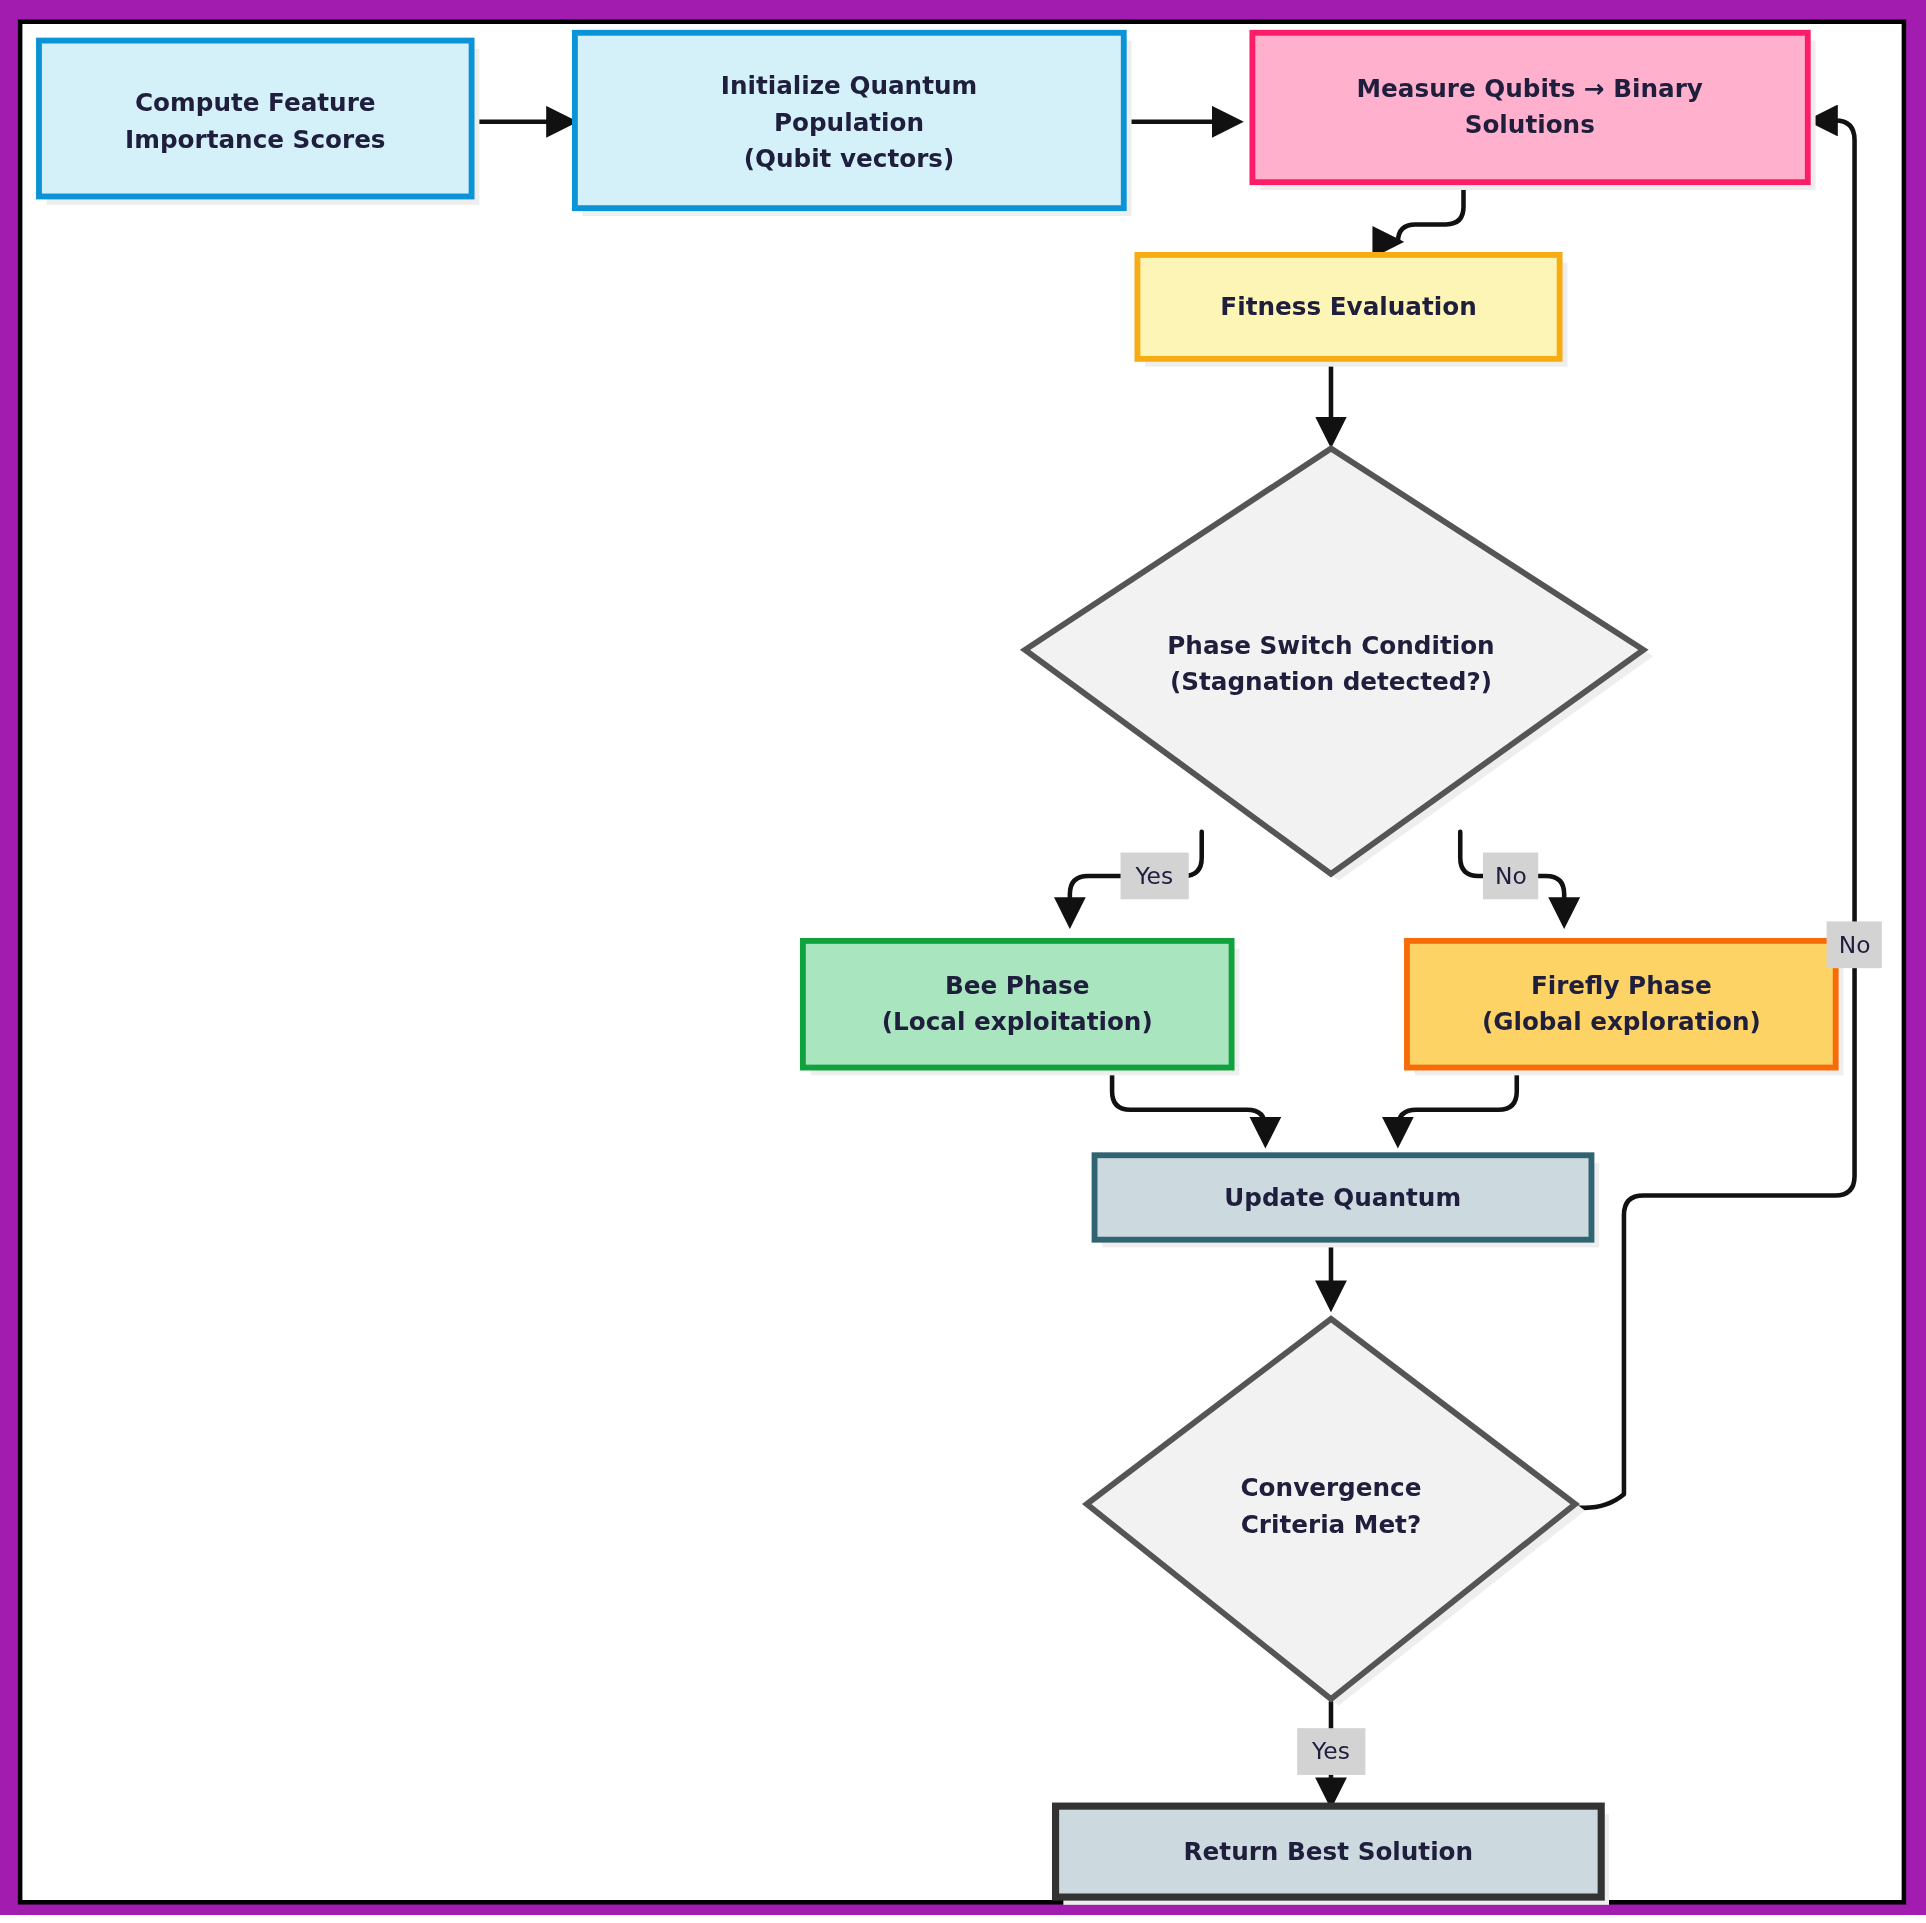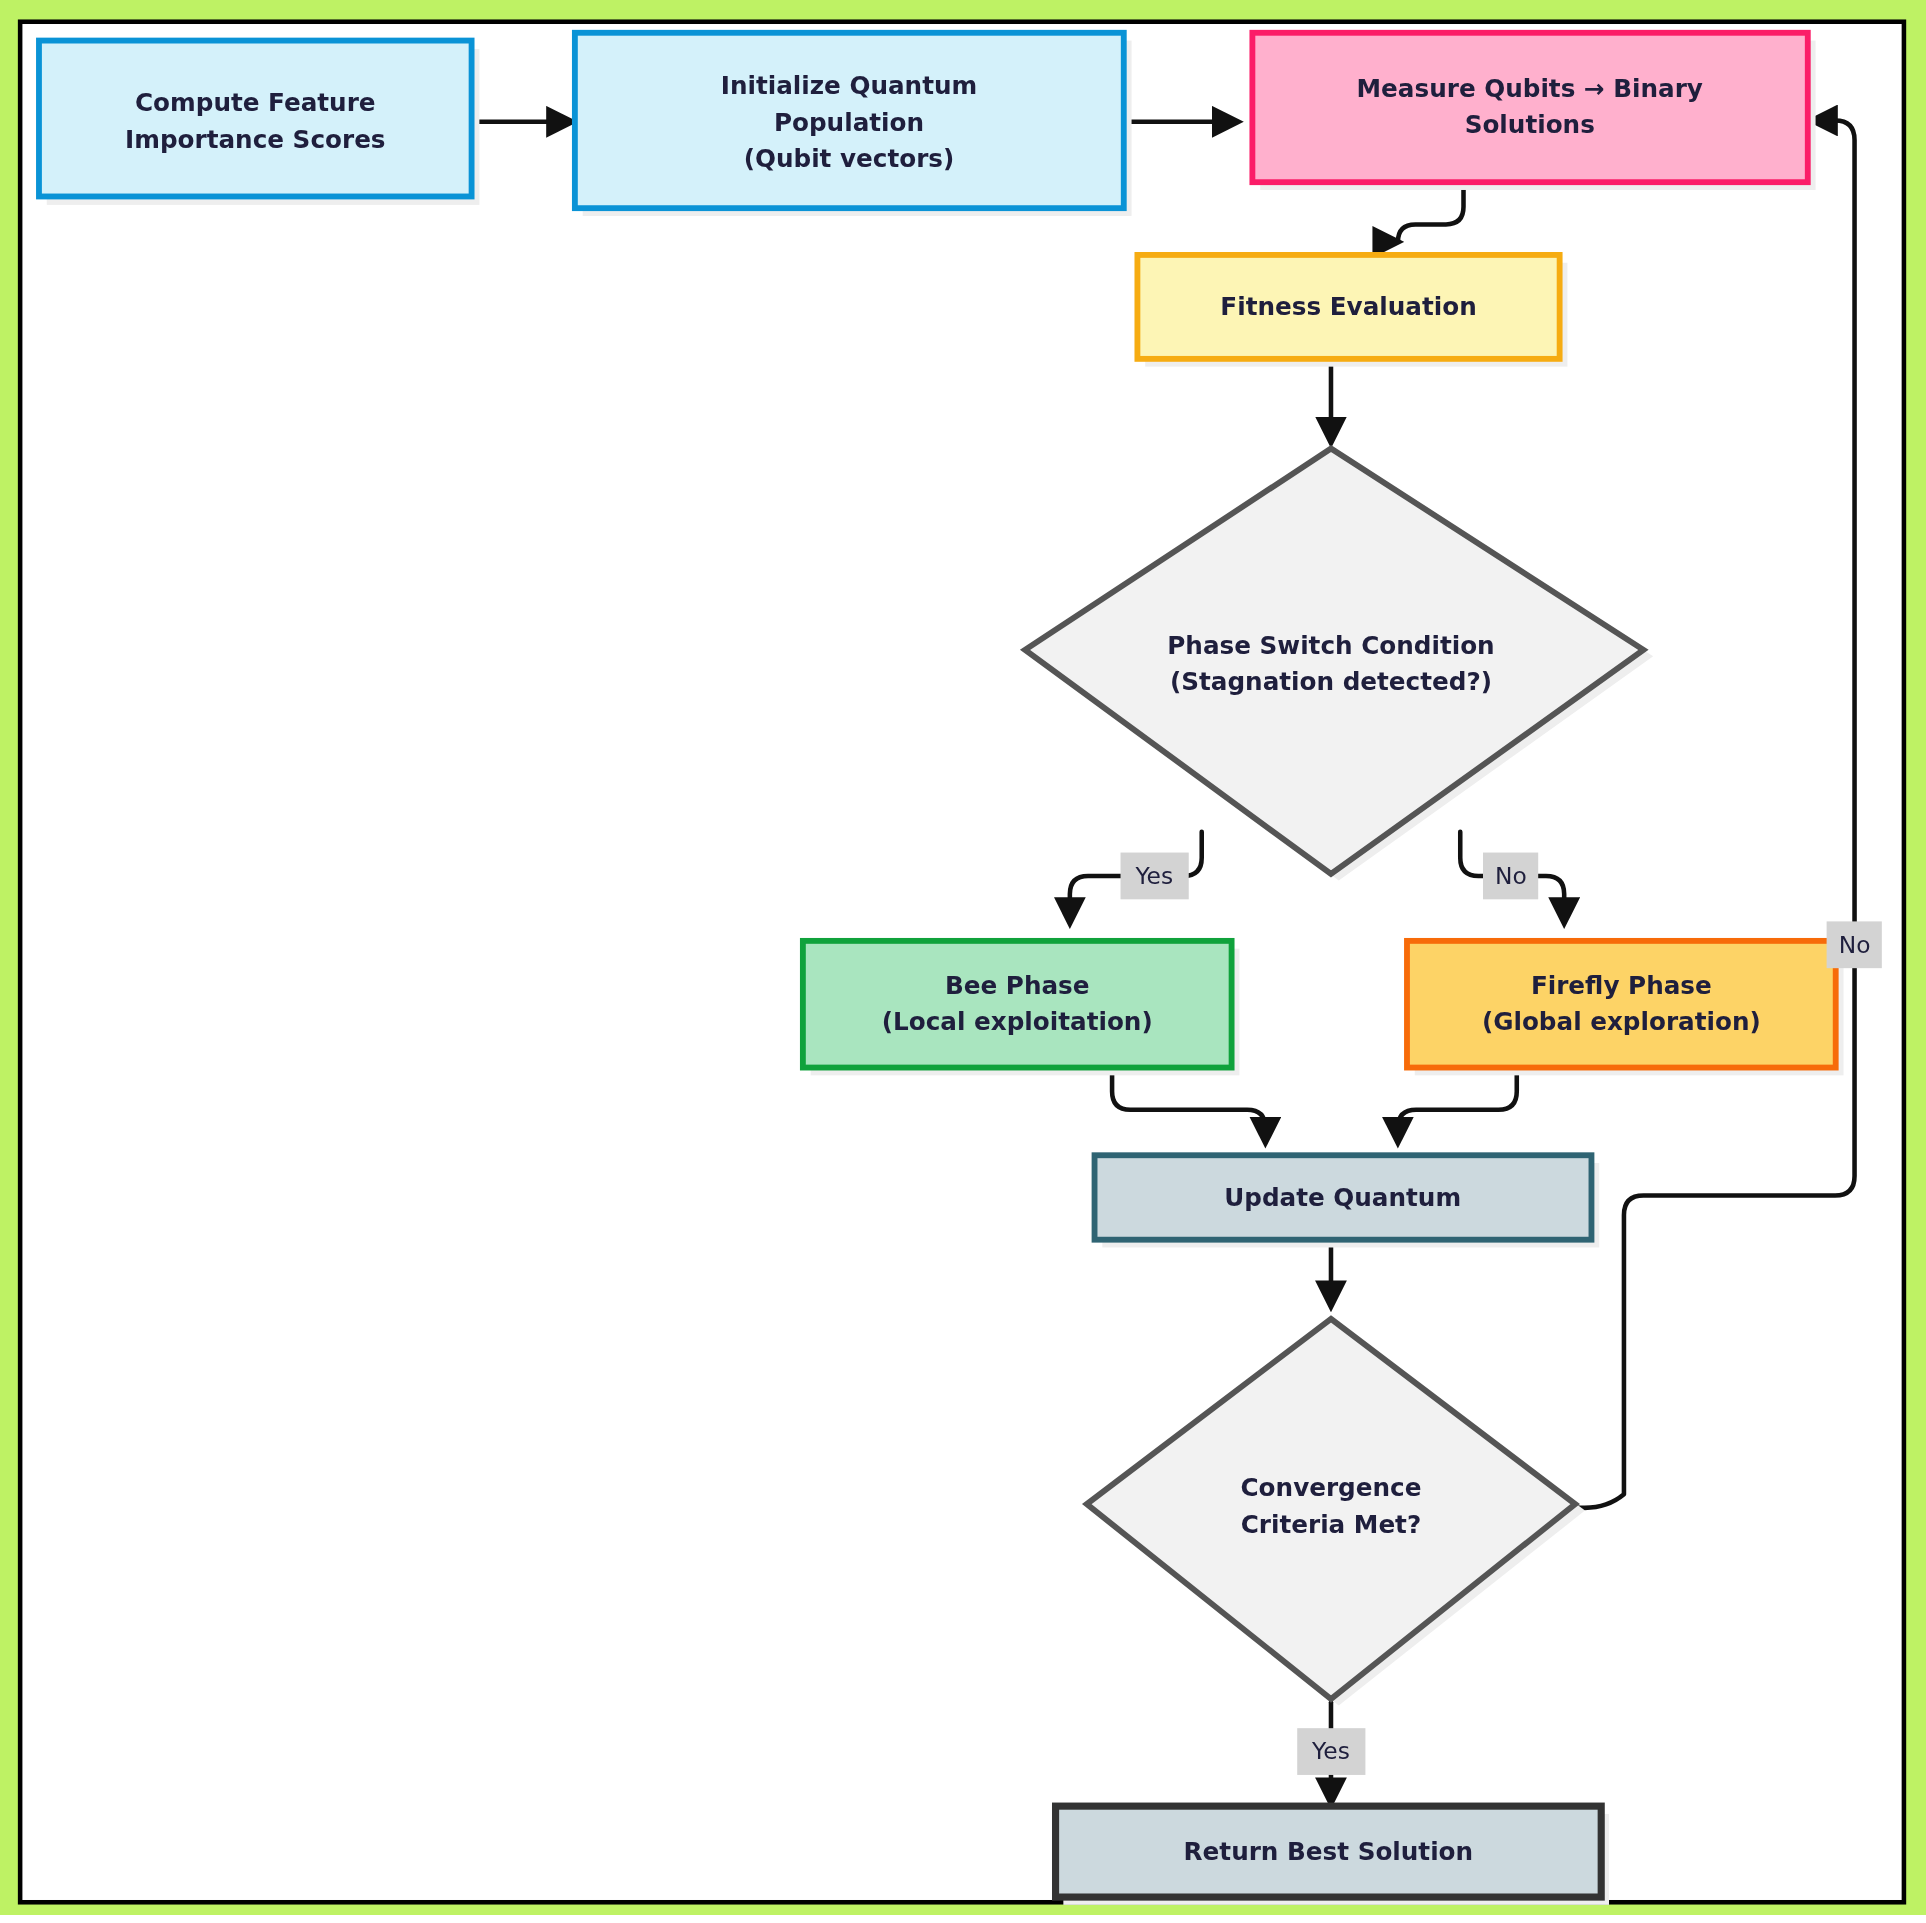--- a/index.html
+++ b/index.html
@@ -9,21 +9,21 @@
   }
   body {
     width: 1926px;
     height: 1924px;
     font-family: "DejaVu Sans", sans-serif;
   }
   #flowchart-root {
     position: relative;
     width: 1926px;
     height: 1915px;
-    background: #bef264;
+    background: #a21caf;
   }
   svg.chart-canvas {
     display: block;
     width: 1926px;
     height: 1924px;
   }
   .node-label {
     font-family: "DejaVu Sans", sans-serif;
     font-weight: bold;
     font-size: 38px;

